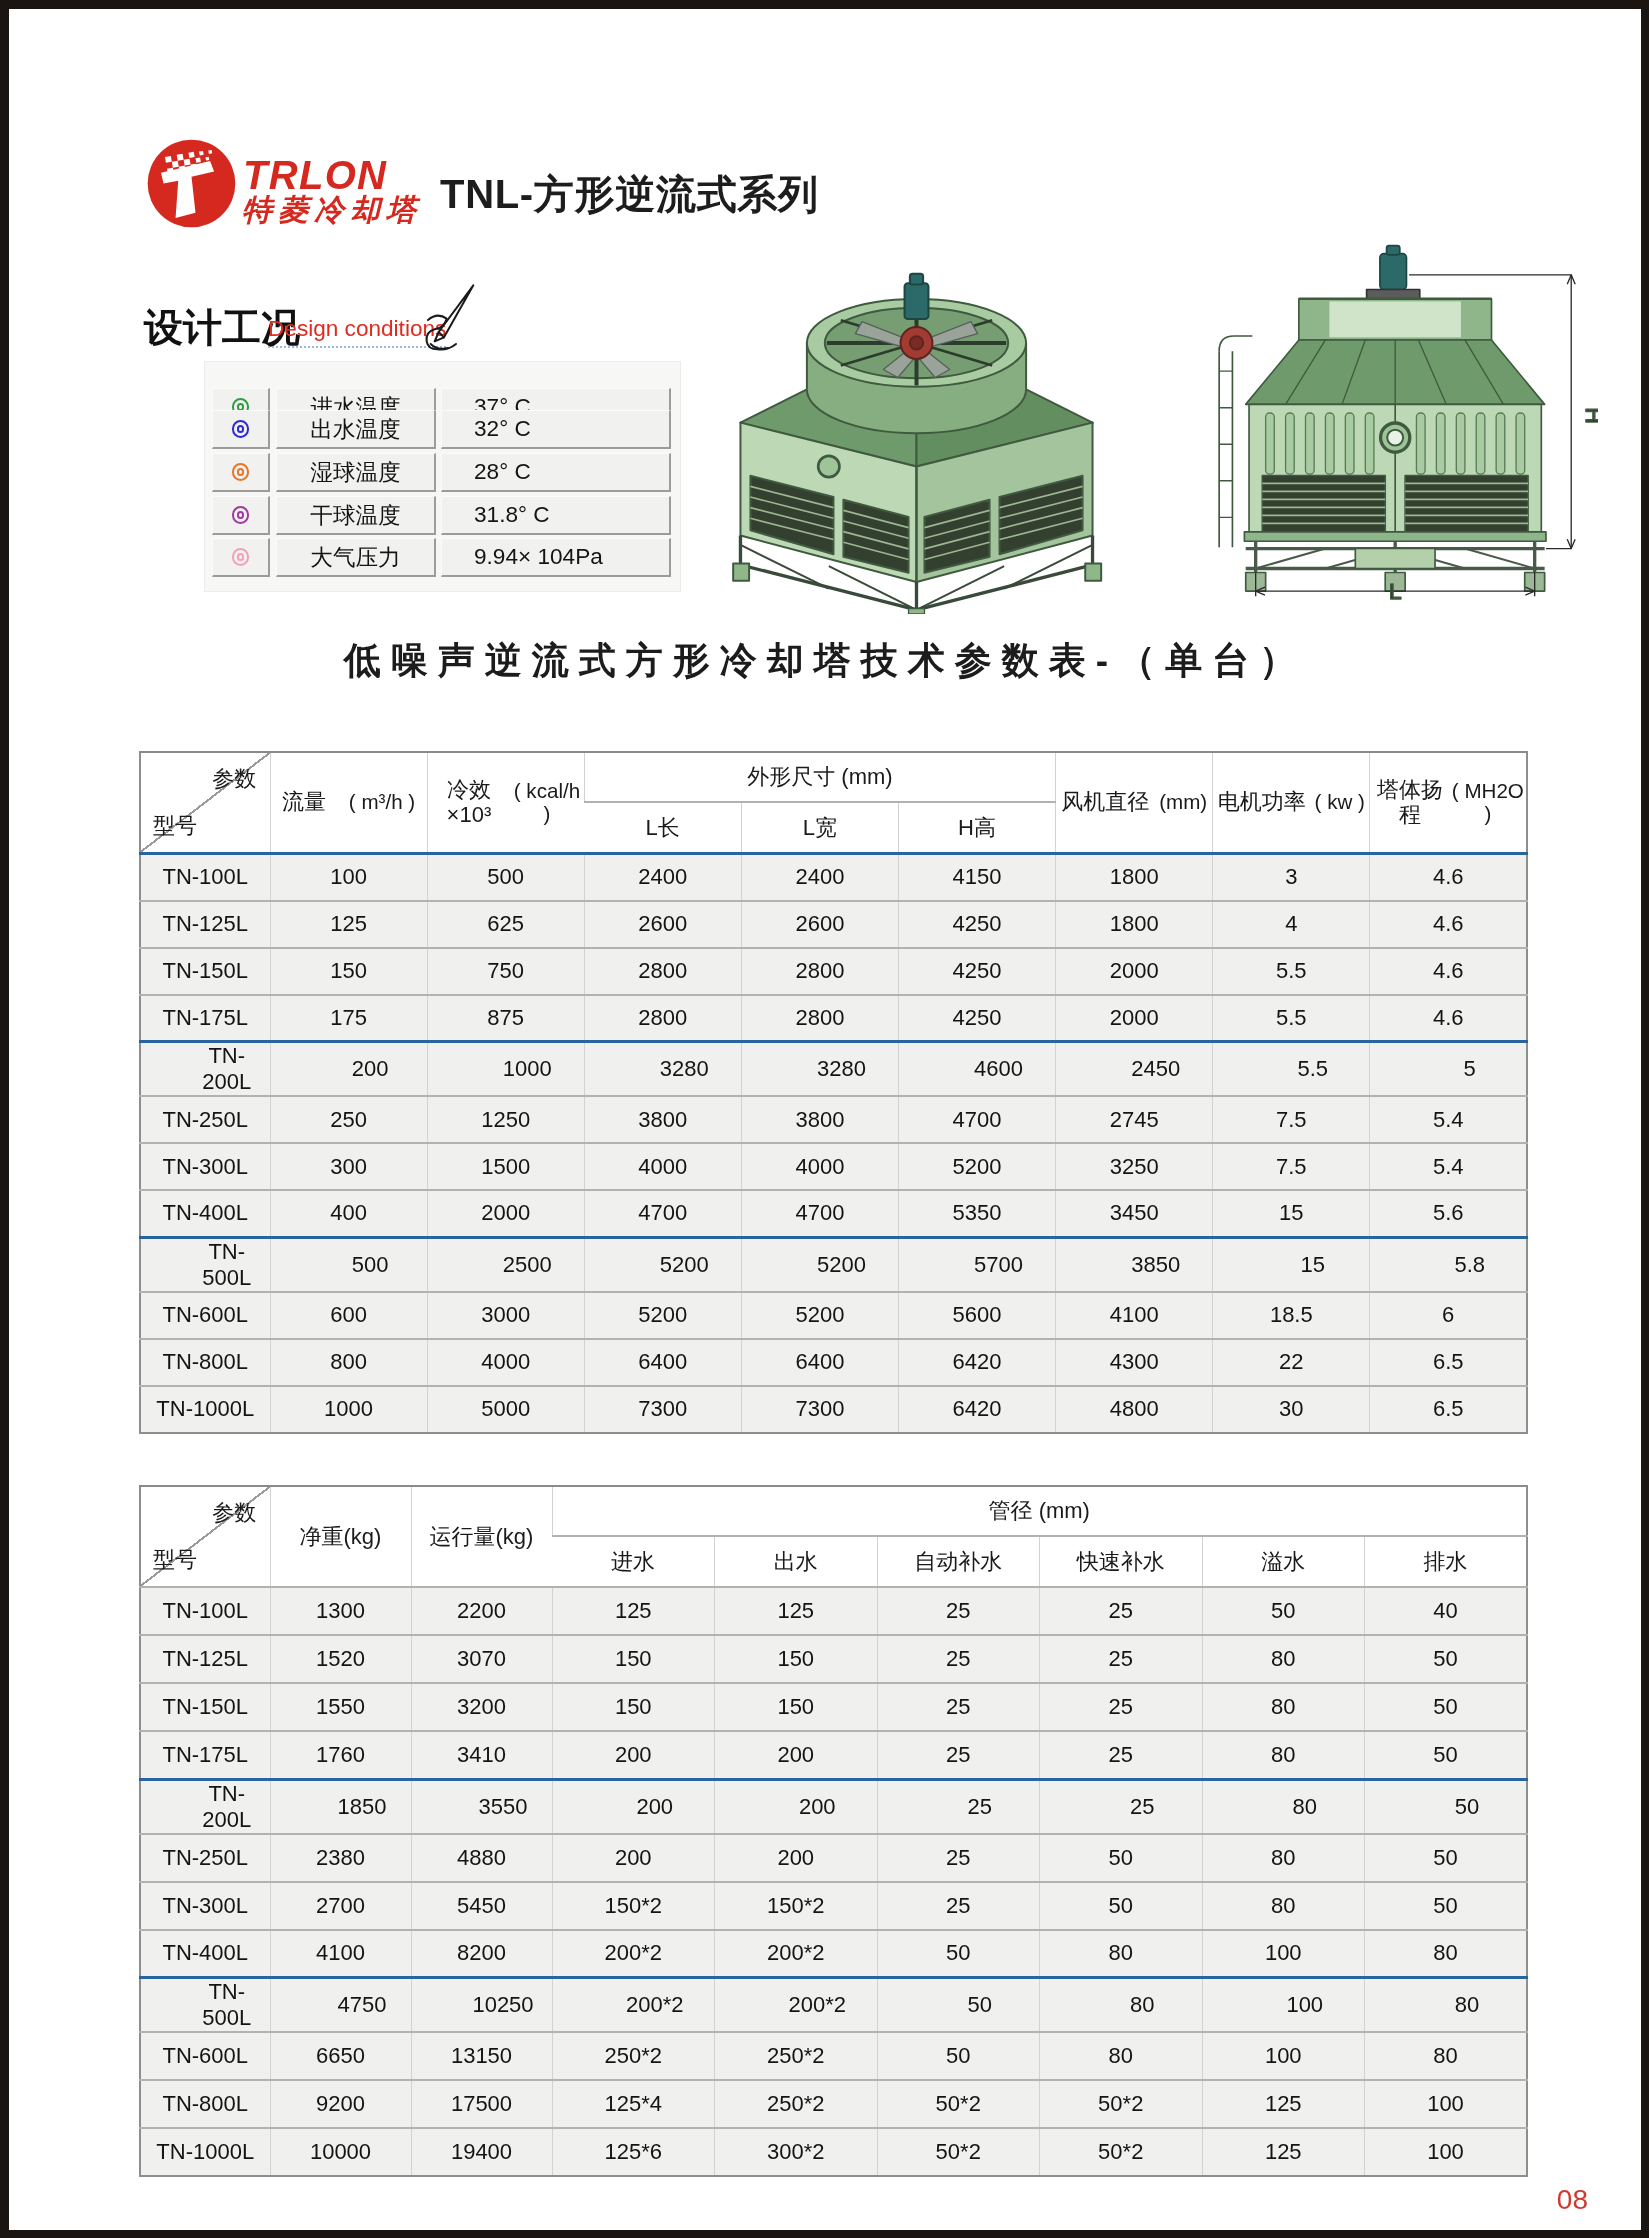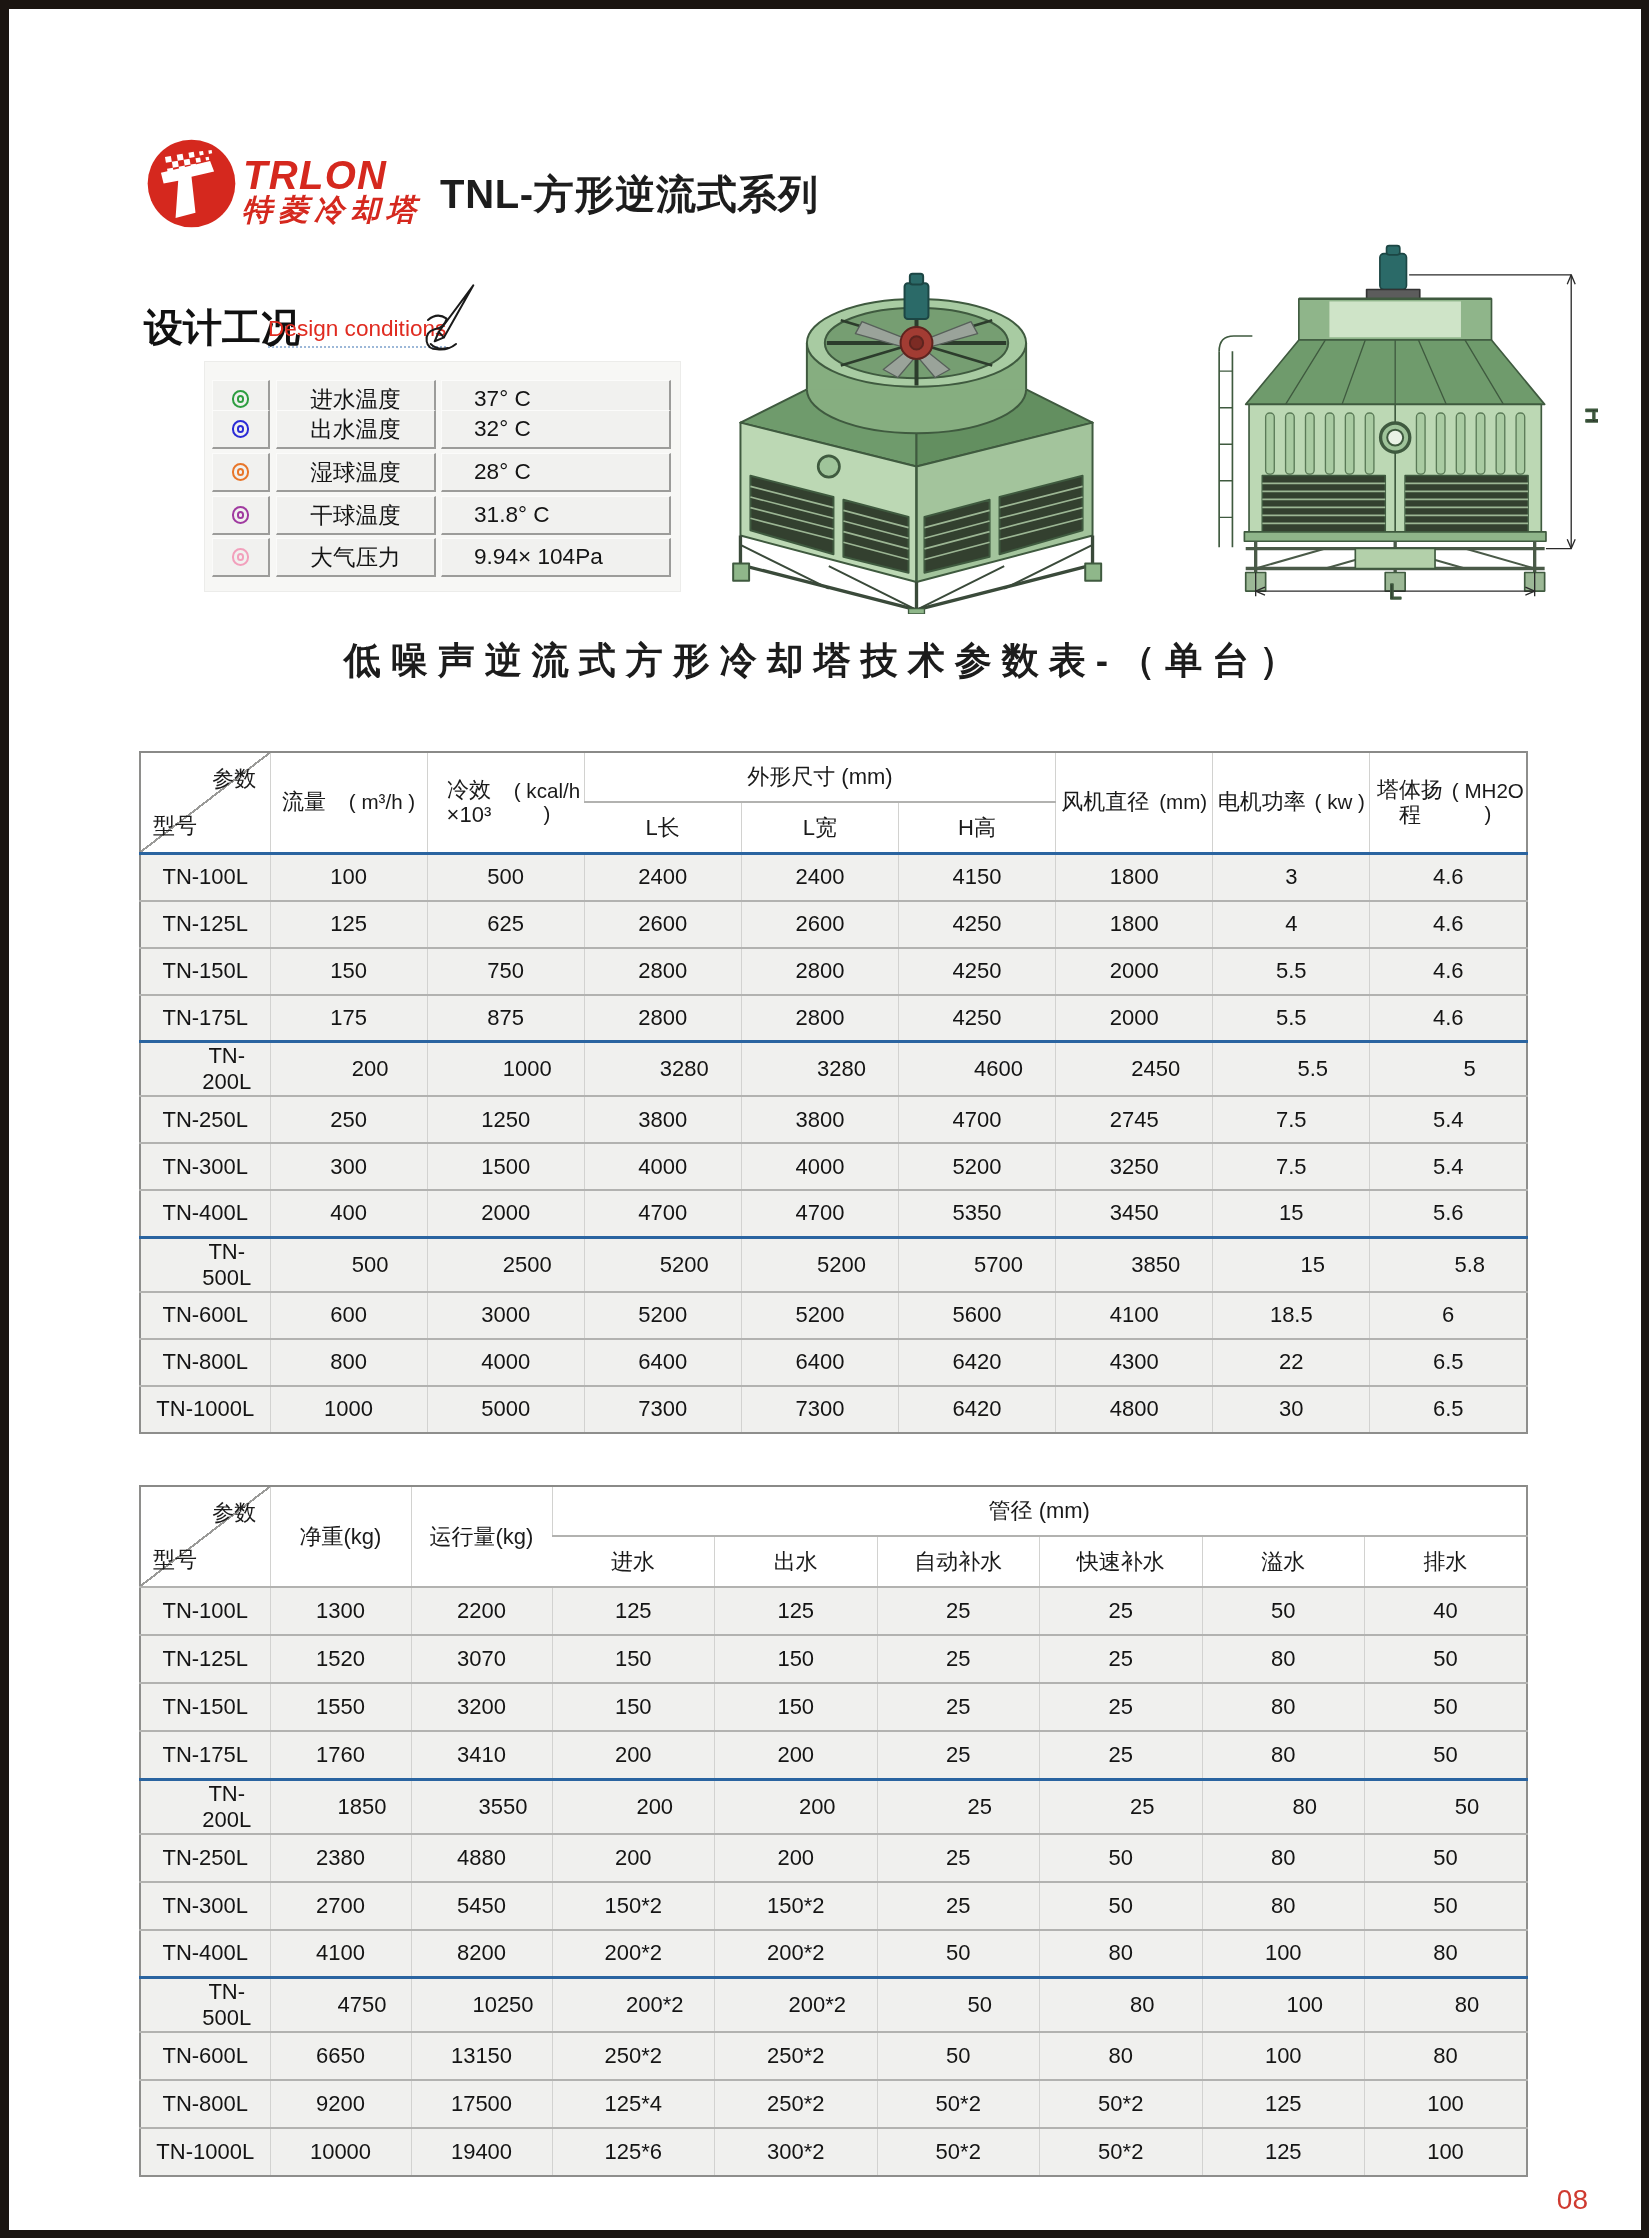--- a/index.html
+++ b/index.html
@@ -103,21 +103,21 @@
   <svg class="pen-icon" width="80" height="80" viewBox="0 0 120 120">
     <g fill="none" stroke="#1a1a1a" stroke-width="3" stroke-linecap="round" stroke-linejoin="round">
       <path d="M98 8 L46 78 L40 92 L54 86 Z"></path>
       <path d="M46 78 L54 86"></path>
       <path d="M30 60 q14 -12 28 -2 q-4 14 -18 16 q-14 4 -12 18 q2 12 16 12 q16 2 28 -8"></path>
       <path d="M34 96 q10 10 26 6"></path>
     </g>
   </svg>
   <div class="dc-panel"></div>
   <div id="dc-rows">
-      <div class="dc-row" style="top: 371px;">
+      <div class="dc-row" style="top: 379px;">
         <div class="dc-box dc-icon-box">
           <span class="bullseye" style="border-color: rgb(46, 158, 64);">
             <i style="border-color: rgb(46, 158, 64);"></i>
           </span>
         </div>
         <div class="dc-box dc-label-box">进水温度</div>
         <div class="dc-box dc-value-box">37° C</div>
       </div>
       <div class="dc-row" style="top: 401px;">
         <div class="dc-box dc-icon-box">

